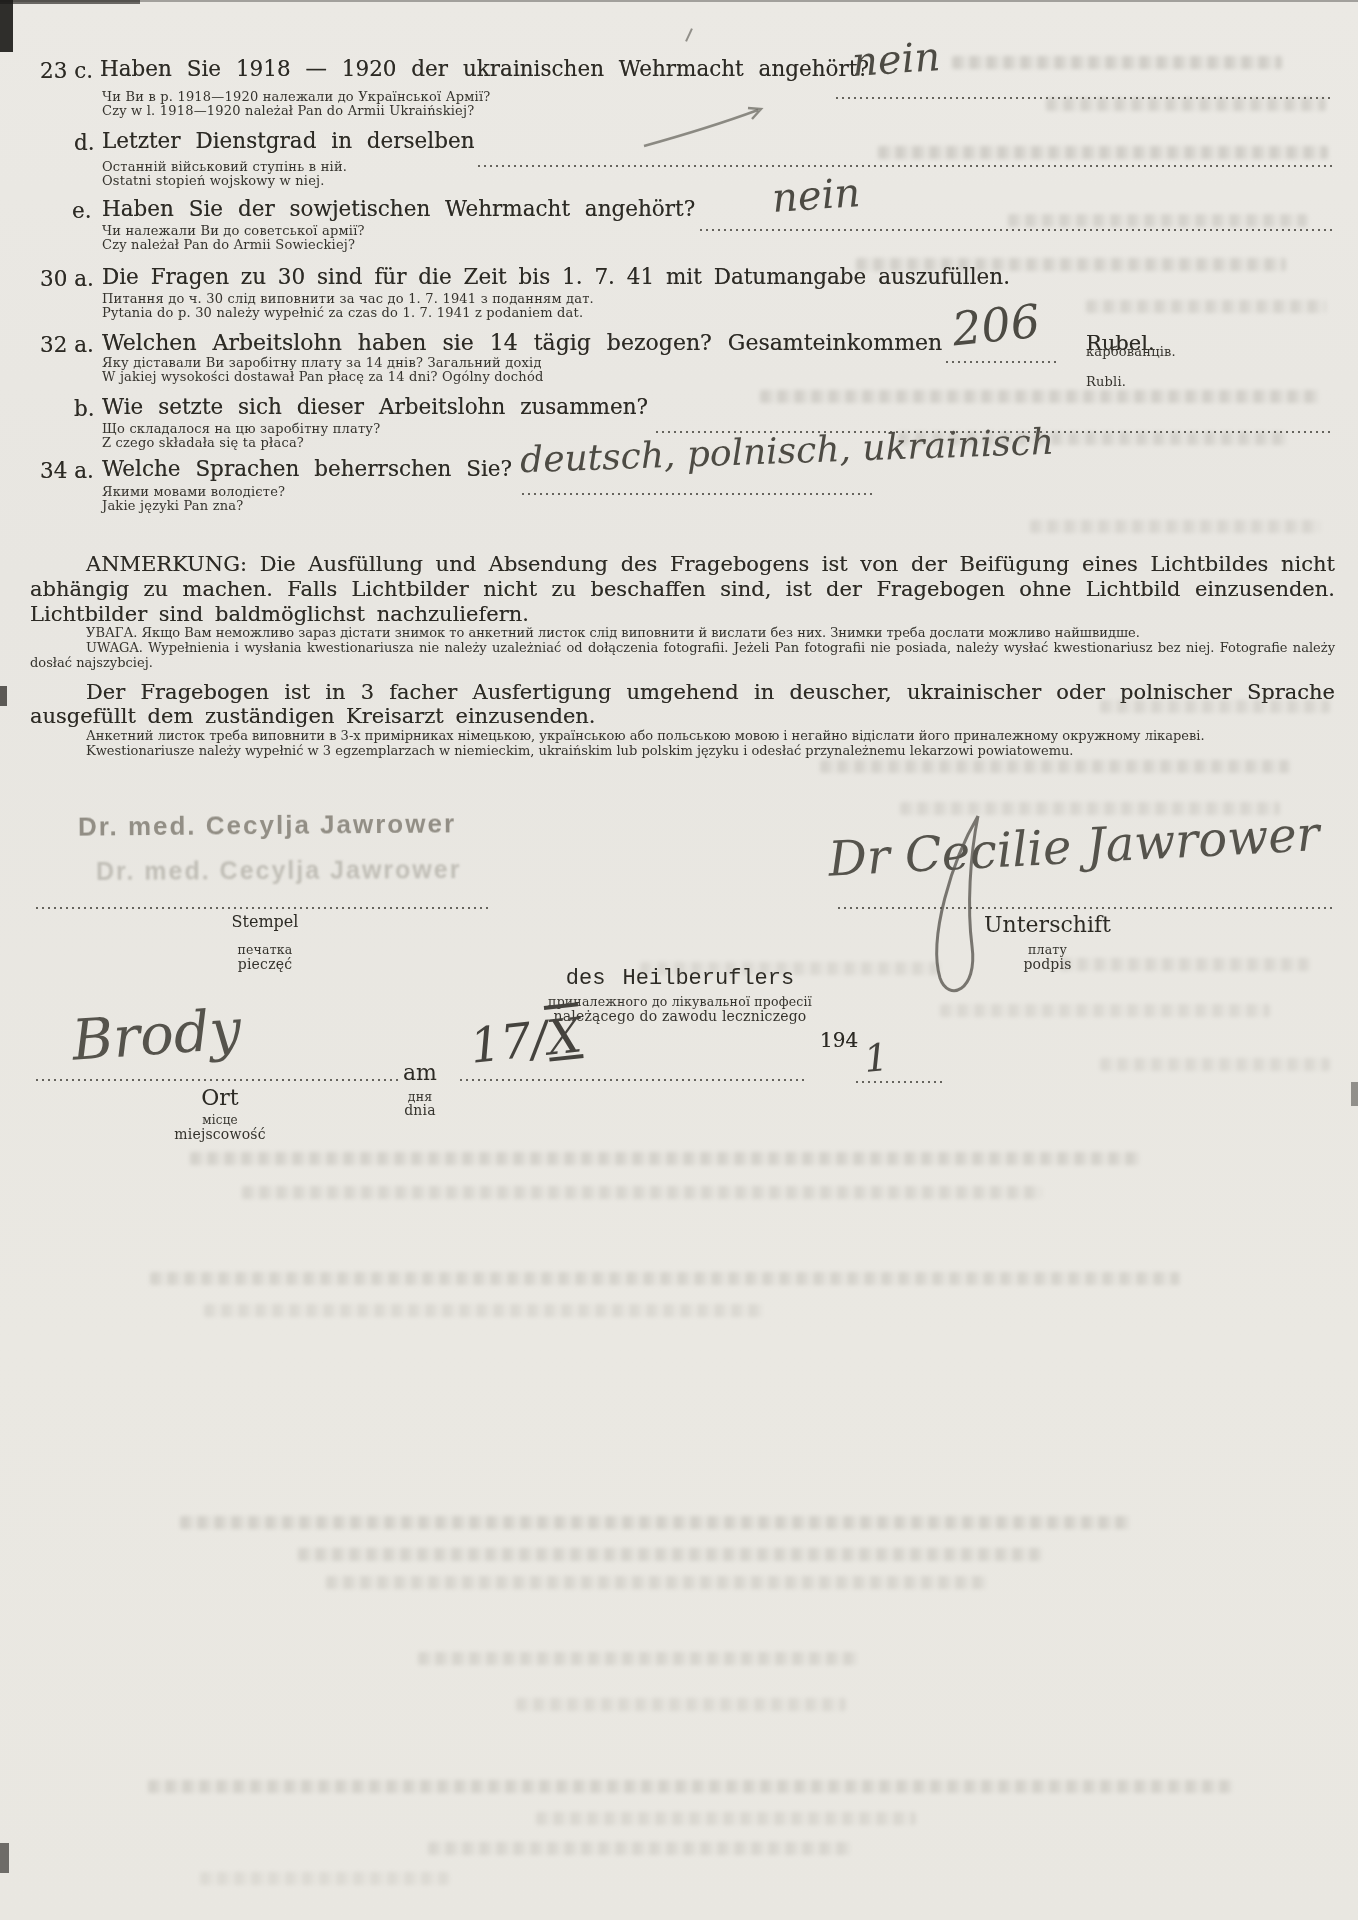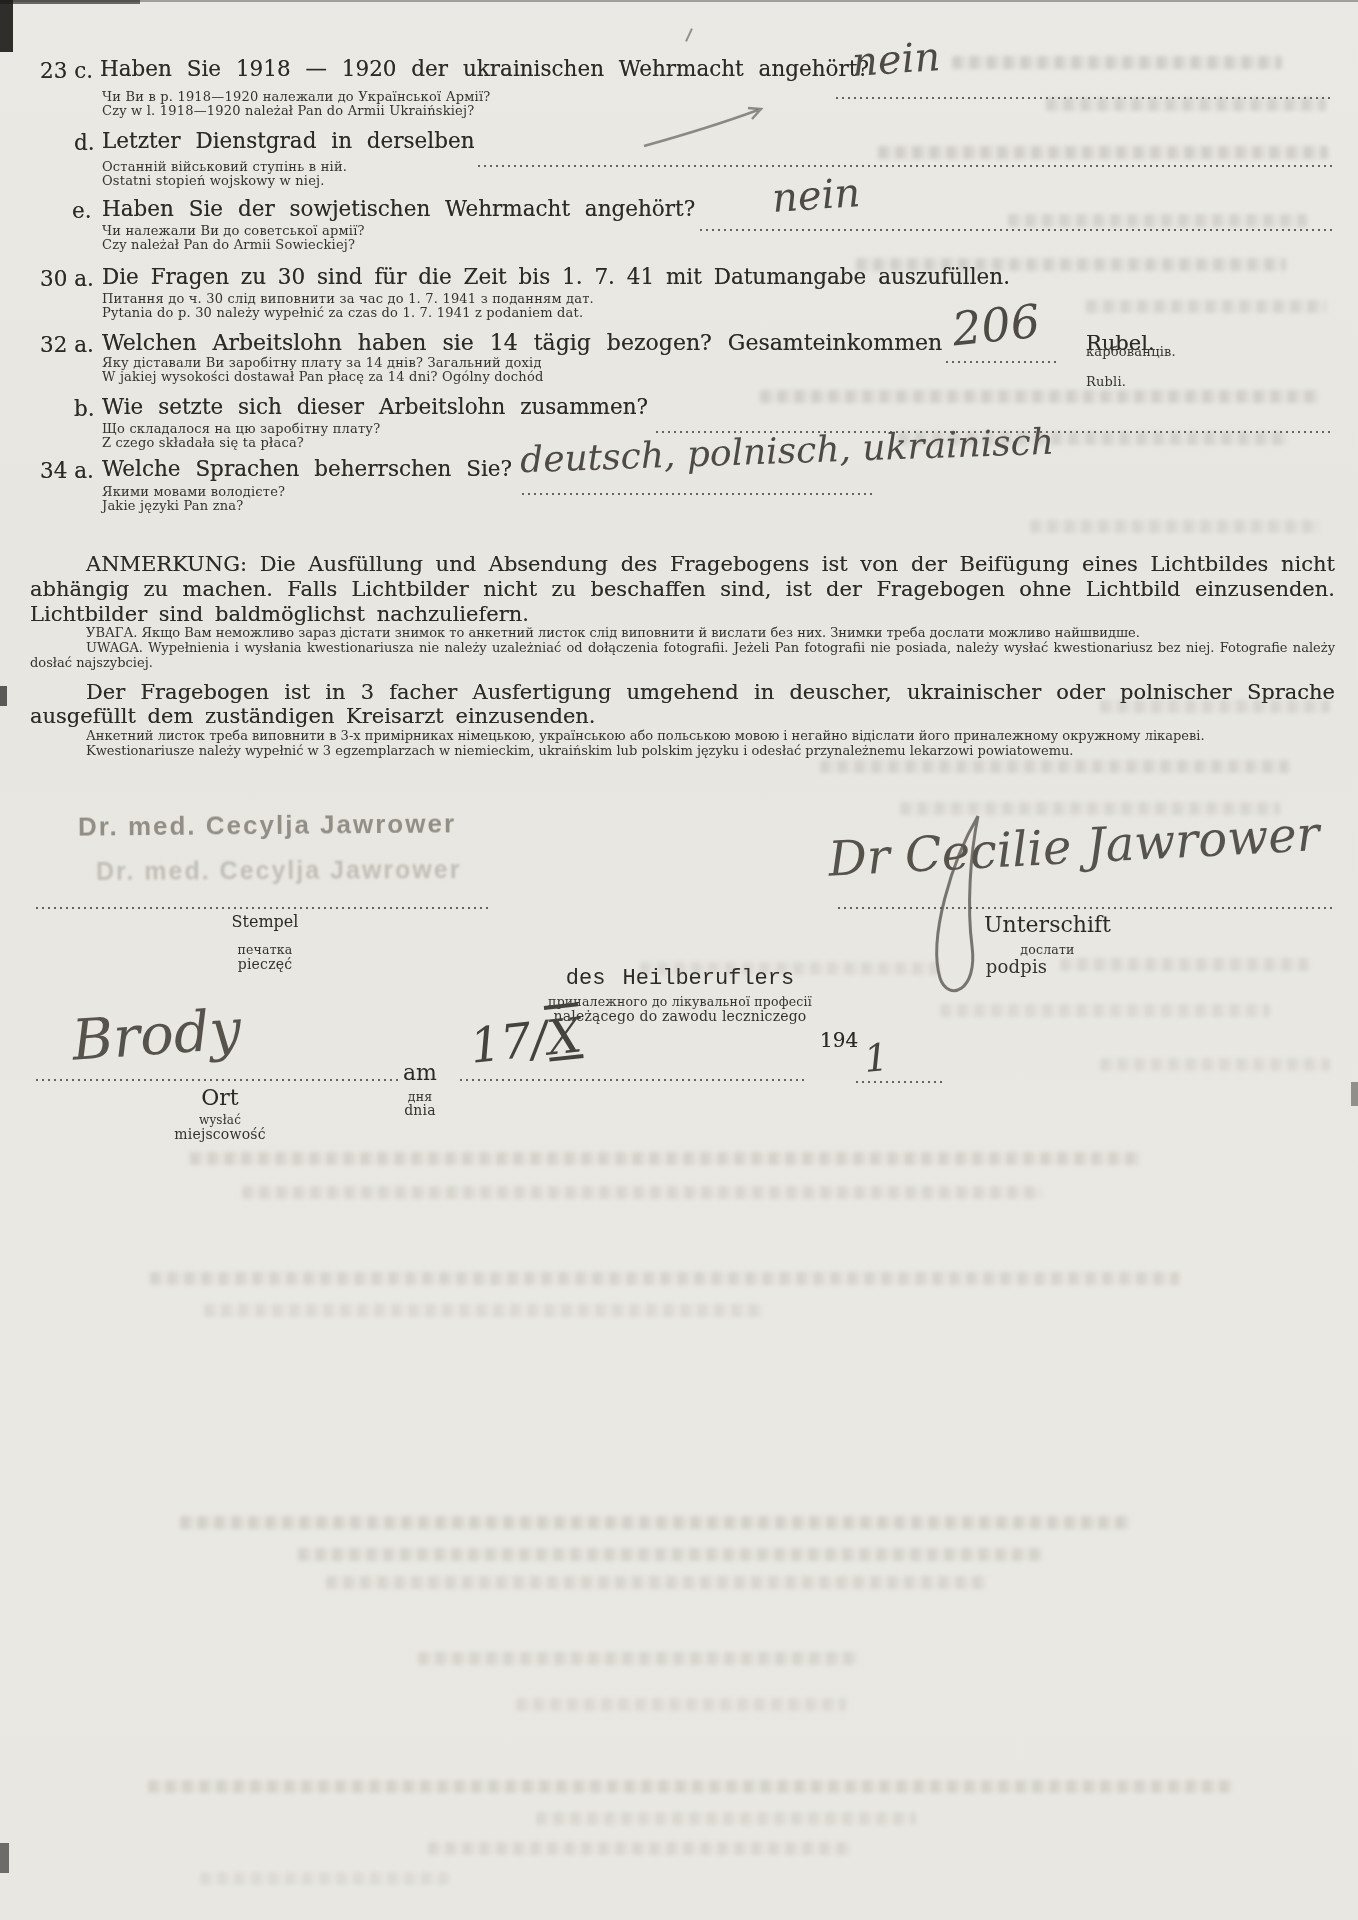--- a/index.html
+++ b/index.html
@@ -108,31 +108,31 @@
     <path d="M78 8 C 52 52, 28 130, 40 170 C 48 194, 78 184, 72 138 C 67 100, 70 48, 78 8" stroke="#5b5952" stroke-width="3" fill="none" opacity=".8"></path>
   </svg>
 
   <div class="dots" style="left:36px;top:906px;width:452px;"></div>
   <div class="lbl" style="left:150px;top:912px;width:230px;font-size:16px;">Stempel</div>
   <div class="lbl qsm" style="left:150px;top:942px;width:230px;font-size:12.5px;">печатка</div>
   <div class="lbl qsm" style="left:150px;top:956px;width:230px;font-size:14px;">pieczęć</div>
 
   <div class="dots" style="left:838px;top:906px;width:496px;"></div>
   <div class="lbl" style="left:930px;top:912px;width:235px;font-size:22px;">Unterschift</div>
-  <div class="lbl qsm" style="left:930px;top:942px;width:235px;font-size:12.5px;">дослати</div>
-  <div class="lbl qsm" style="left:899px;top:956px;width:235px;font-size:18px;">podpis</div>
+  <div class="lbl qsm" style="left:930px;top:942px;width:235px;font-size:12.5px;">плату</div>
+  <div class="lbl qsm" style="left:930px;top:956px;width:235px;font-size:14px;">podpis</div>
 
   <div class="lbl" style="left:430px;top:966px;width:500px;font-size:22px;word-spacing:4px;font-family:Liberation Mono, monospace;">des Heilberuflers</div>
   <div class="lbl qsm" style="left:430px;top:994px;width:500px;font-size:12.5px;">приналежного до лікувальної професії</div>
   <div class="lbl qsm" style="left:430px;top:1008px;width:500px;font-size:14px;">należącego do zawodu leczniczego</div>
 
   <div class="hand" style="left:72px;top:1002px;font-size:56px;transform:rotate(-4deg);color:#55534c;">Brody</div>
   <div class="dots" style="left:36px;top:1078px;width:362px;"></div>
   <div class="lbl" style="left:120px;top:1085px;width:200px;font-size:22px;">Ort</div>
-  <div class="lbl qsm" style="left:120px;top:1113px;width:200px;font-size:12px;">wysłać</div>
+  <div class="lbl qsm" style="left:120px;top:1113px;width:200px;font-size:12px;">місце</div>
   <div class="lbl qsm" style="left:120px;top:1126px;width:200px;font-size:14px;text-align:center;">miejscowość</div>
 
   <div class="lbl" style="left:390px;top:1060px;width:60px;font-size:22px;">am</div>
   <div class="lbl qsm" style="left:390px;top:1089px;width:60px;font-size:12.5px;">дня</div>
   <div class="lbl qsm" style="left:390px;top:1102px;width:60px;font-size:14px;">dnia</div>
 
   <div class="hand" style="left:470px;top:1012px;font-size:48px;transform:rotate(-6deg);color:#45433e;">
     <span>17/</span><span class="ovl">X</span>
   </div>
   <div class="dots" style="left:460px;top:1078px;width:348px;"></div>

